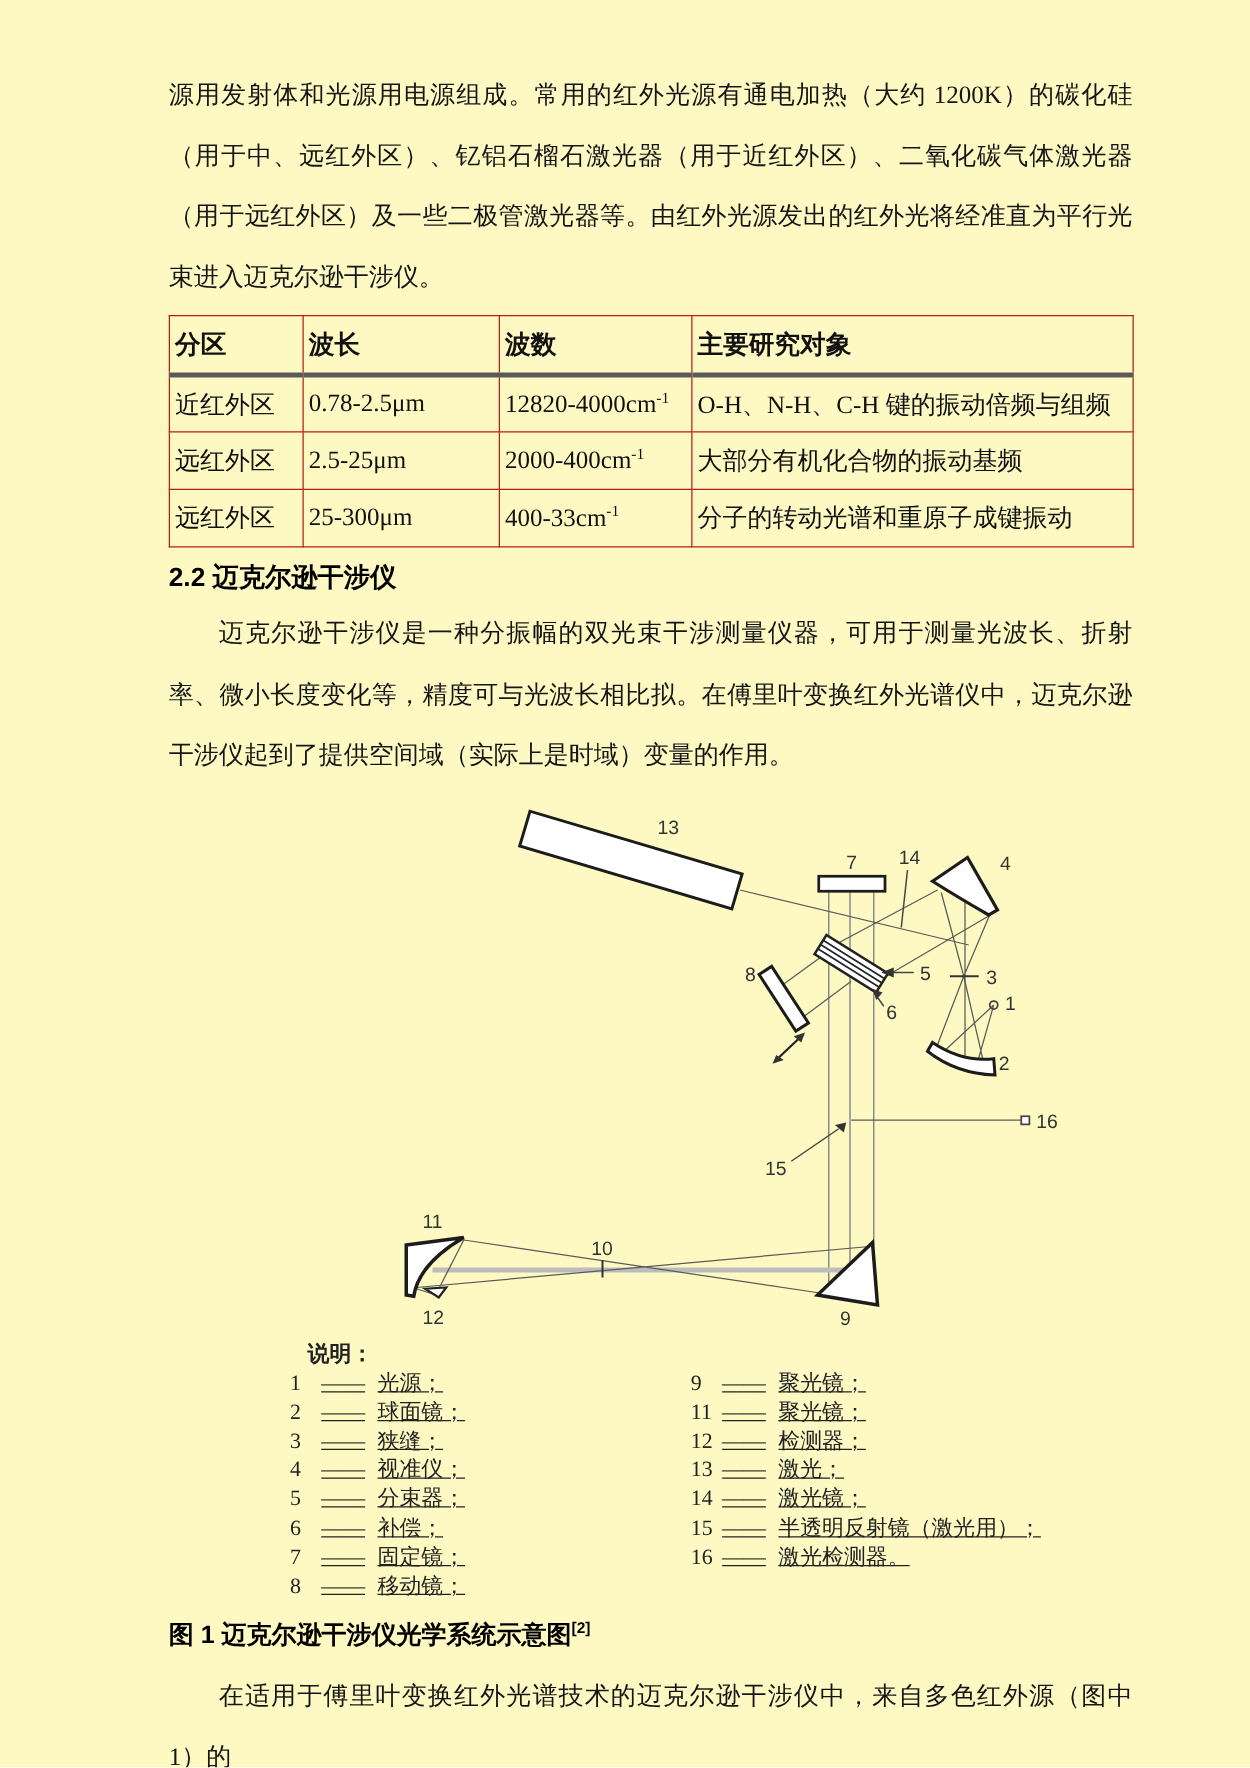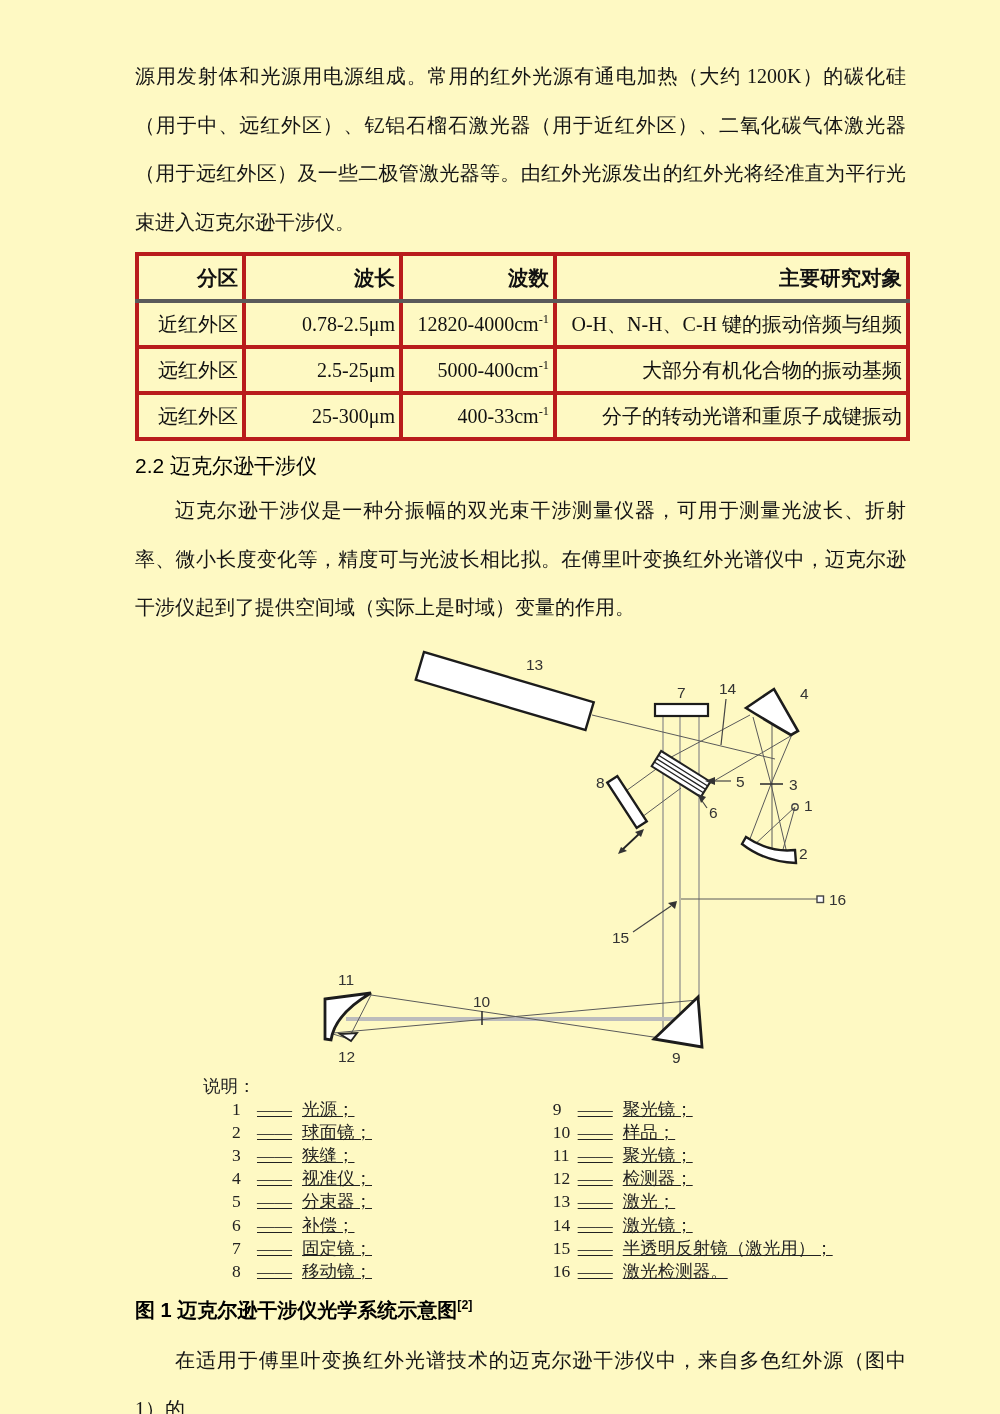--- a/index.html
+++ b/index.html
@@ -19,49 +19,49 @@
   }
   p.indent { text-indent:2em; }
   .intro-line { font-size:20px; line-height:44px; text-indent:2em; margin-top:2px; }
 
   table.ir-table {
     border-collapse:collapse; table-layout:fixed;
     width:771px; margin-top:6px;
     border:1.5px solid #2b2b2b;
   }
   table.ir-table th, table.ir-table td {
-    border:4px solid #b91c1c;
-    text-align:right; vertical-align:middle;
+    border:1px solid #b91c1c;
+    text-align:left; vertical-align:middle;
     padding:0 4px;
   }
   table.ir-table th {
     font-family:"Liberation Sans", sans-serif;
     font-weight:bold; font-size:20.5px; height:47px;
     border-bottom:4px solid #5a5a5a;
   }
   table.ir-table td { font-size:20px; height:46px; }
   sup { font-size:0.62em; }
 
   h2.sec {
     font-family:"Liberation Sans", sans-serif;
-    font-weight:normal; font-size:21px;
+    font-weight:bold; font-size:21px;
     line-height:40px; margin-top:5px; color:#000;
   }
 
   figure { margin:0; }
   svg.diagram { display:block; margin-top:14px; }
   .lbl { font-family:"Liberation Sans", sans-serif; font-size:15.5px; fill:#333; }
   .mirror { fill:#ffffff; stroke:#1c1c1c; }
   .ray { stroke:#5a5a5a; stroke-width:1; fill:none; }
   .beamv { stroke:#8a8a8a; stroke-width:1.2; fill:none; }
   .ptr { stroke:#444; stroke-width:1.2; fill:none; }
   .ah { fill:#333; stroke:none; }
 
   .legend { margin-top:4px; font-size:17.5px; color:#222; }
-  .legend-title { margin-left:68px; line-height:24px; }
+  .legend-title { margin-left:111px; line-height:24px;font-weight:bold; }
   .legend-cols { display:flex; }
   .col-left { margin-left:97px; width:286px;text-decoration:underline; }
   .col-right { margin-left:40px; width:360px;text-decoration:underline; }
   .lg-row { line-height:23.2px; white-space:nowrap; }
   .lg-num { display:inline-block; min-width:25px; }
   .lg-dash { letter-spacing:0; margin-right:10px; }
 
   figcaption.cap {
     margin-top:14px;
     font-family:"Liberation Sans", sans-serif;
@@ -96,21 +96,21 @@
       <tbody>
         <tr>
           <td>近红外区</td>
           <td>0.78-2.5μm</td>
           <td><span>12820-4000cm</span><sup>-1</sup></td>
           <td>O-H、N-H、C-H 键的振动倍频与组频</td>
         </tr>
         <tr>
           <td>远红外区</td>
           <td>2.5-25μm</td>
-          <td><span>5000-400cm</span><sup>-1</sup></td>
+          <td><span>2000-400cm</span><sup>-1</sup></td>
           <td>大部分有机化合物的振动基频</td>
         </tr>
         <tr>
           <td>远红外区</td>
           <td>25-300μm</td>
           <td><span>400-33cm</span><sup>-1</sup></td>
           <td>分子的转动光谱和重原子成键振动</td>
         </tr>
       </tbody>
     </table>
@@ -209,21 +209,20 @@
             <div class="lg-row"><span class="lg-num">2</span><span class="lg-dash">——</span><span>球面镜；</span></div>
             <div class="lg-row"><span class="lg-num">3</span><span class="lg-dash">——</span><span>狭缝；</span></div>
             <div class="lg-row"><span class="lg-num">4</span><span class="lg-dash">——</span><span>视准仪；</span></div>
             <div class="lg-row"><span class="lg-num">5</span><span class="lg-dash">——</span><span>分束器；</span></div>
             <div class="lg-row"><span class="lg-num">6</span><span class="lg-dash">——</span><span>补偿；</span></div>
             <div class="lg-row"><span class="lg-num">7</span><span class="lg-dash">——</span><span>固定镜；</span></div>
             <div class="lg-row"><span class="lg-num">8</span><span class="lg-dash">——</span><span>移动镜；</span></div>
           </div>
           <div class="col-right">
             <div class="lg-row"><span class="lg-num">9</span><span class="lg-dash">——</span><span>聚光镜；</span></div>
-            <div class="lg-row"><span class="lg-num">10</span><span class="lg-dash">——</span><span>样品；</span></div>
             <div class="lg-row"><span class="lg-num">11</span><span class="lg-dash">——</span><span>聚光镜；</span></div>
             <div class="lg-row"><span class="lg-num">12</span><span class="lg-dash">——</span><span>检测器；</span></div>
             <div class="lg-row"><span class="lg-num">13</span><span class="lg-dash">——</span><span>激光；</span></div>
             <div class="lg-row"><span class="lg-num">14</span><span class="lg-dash">——</span><span>激光镜；</span></div>
             <div class="lg-row"><span class="lg-num">15</span><span class="lg-dash">——</span><span>半透明反射镜（激光用）；</span></div>
             <div class="lg-row"><span class="lg-num">16</span><span class="lg-dash">——</span><span>激光检测器。</span></div>
           </div>
         </div>
       </div>
 

